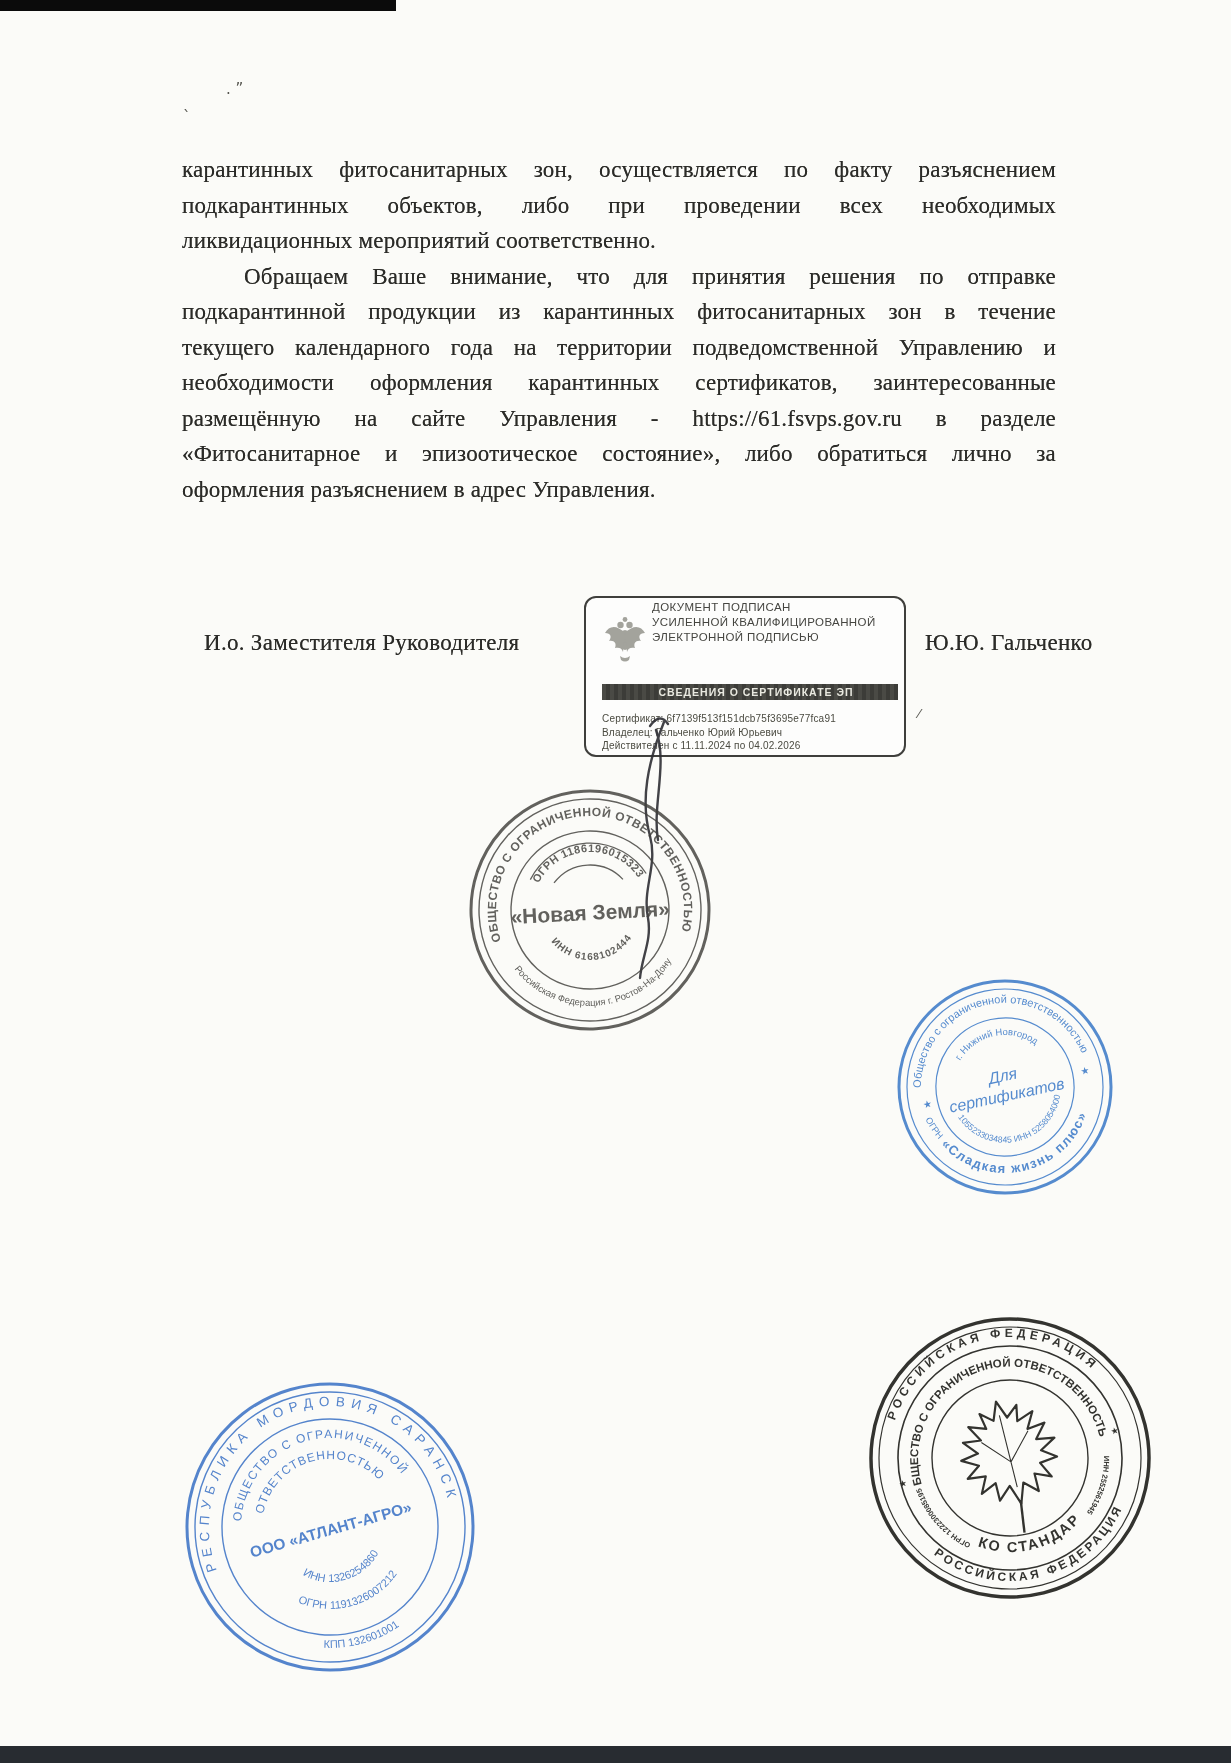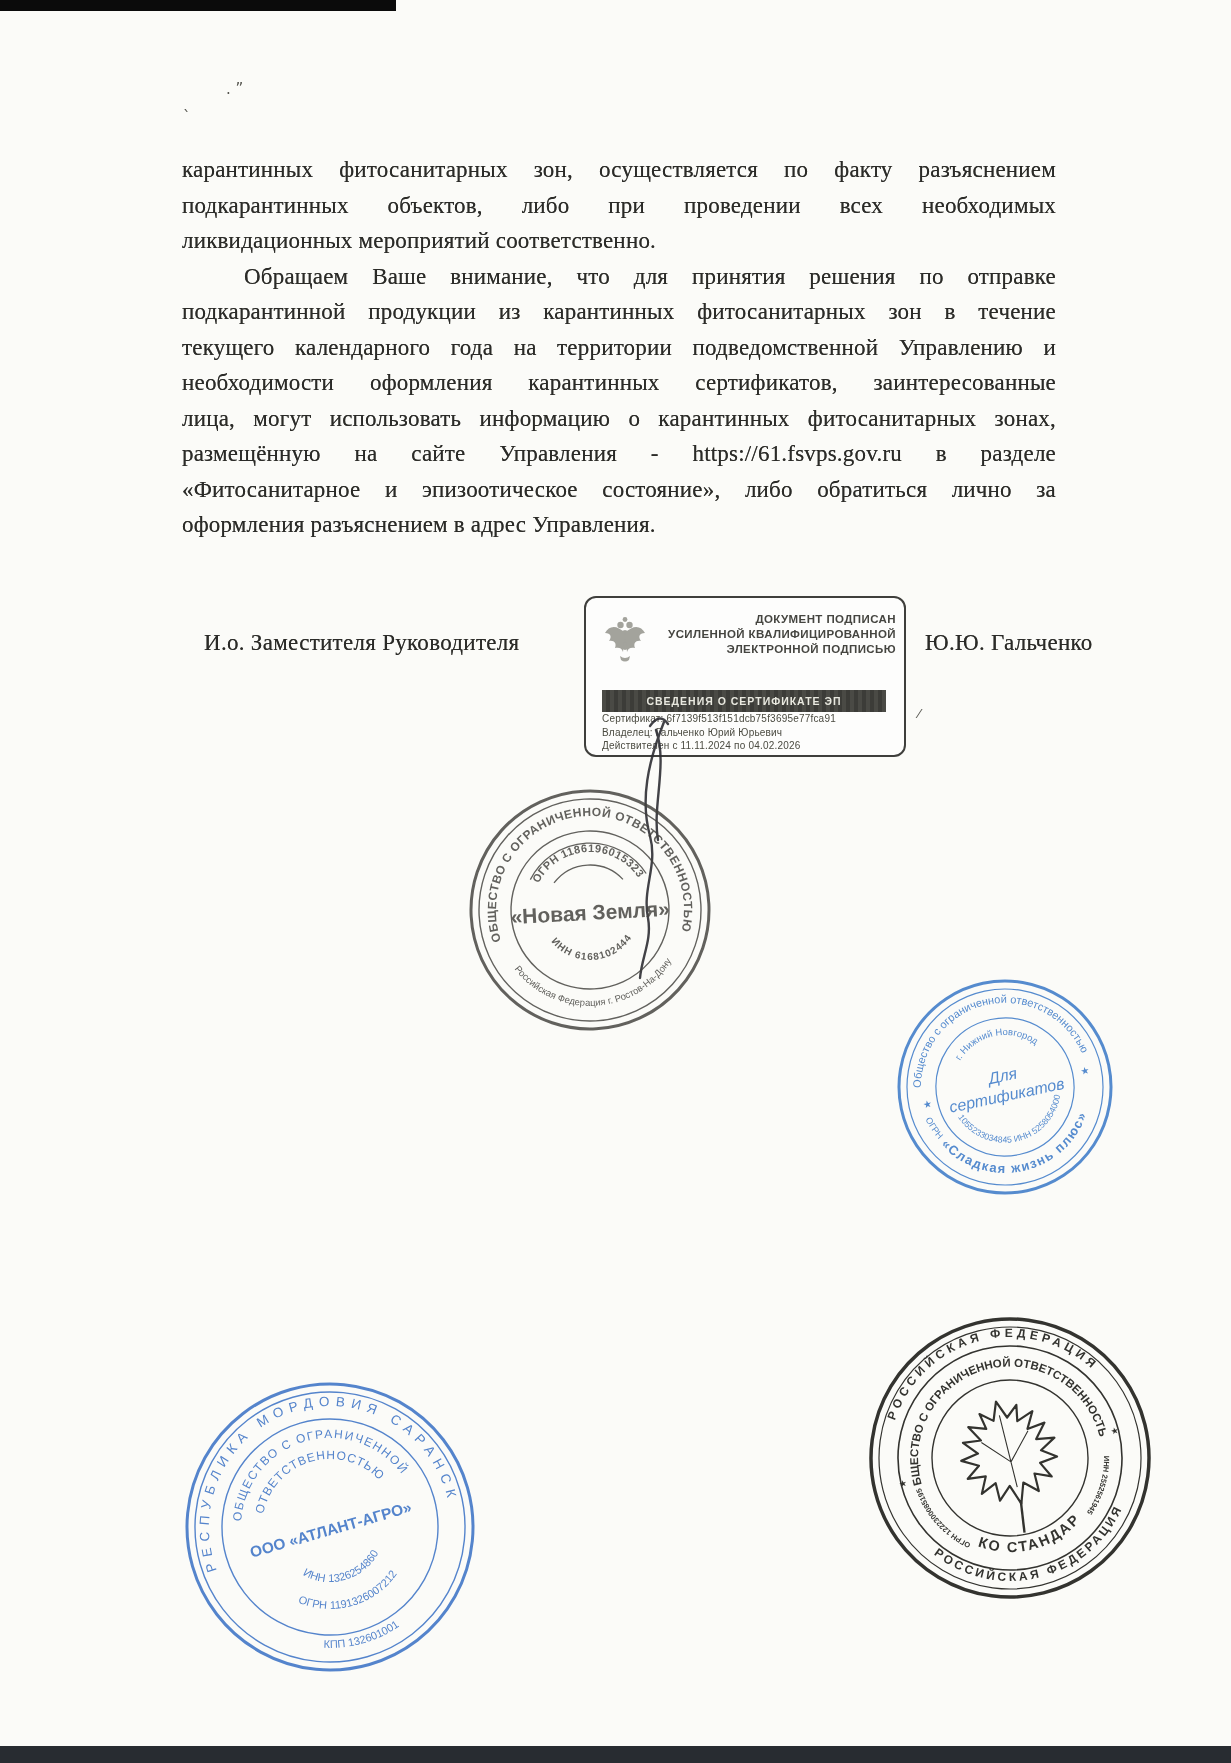--- a/index.html
+++ b/index.html
@@ -24,27 +24,27 @@
   
   .sig-title{position:absolute;left:204px;top:630px;font-size:23px;letter-spacing:.3px;
     text-shadow:0 0 .6px rgba(45,45,40,.75);text-align:center;}
   .sig-name{position:absolute;left:925px;top:630px;font-size:23px;letter-spacing:.3px;
     text-shadow:0 0 .6px rgba(45,45,40,.75);}
 
   
   .esign{position:absolute;left:584px;top:596px;width:322px;height:161px;
     border:2.5px solid #3f3f3c;border-radius:12px;background:rgba(255,255,255,.6);
     font-family:"Liberation Sans",sans-serif;color:#3d3d38;box-sizing:border-box;}
-  .esign-head{position:absolute;left:66px;top:14px;width:244px;text-align:right;
-    font-size:11.5px;font-weight:700;line-height:15px;letter-spacing:.4px;color:#454540;}
+  .esign-head{position:absolute;left:66px;top:2px;width:244px;text-align:left;
+    font-size:11.5px;font-weight:400;line-height:15px;letter-spacing:.4px;color:#454540;}
   .esign-emblem{position:absolute;left:16px;top:14px;width:46px;height:52px;}
-  .esign-bar{position:absolute;left:16px;top:92px;width:284px;height:22px;
+  .esign-bar{position:absolute;left:16px;top:86px;width:284px;height:16px;
     background:repeating-linear-gradient(90deg,#4a4a45 0 4px,#3c3c38 4px 8px);
     color:#e9e9e0;font-size:10.5px;font-weight:700;letter-spacing:1px;
-    display:flex;align-items:center;justify-content:center;}
+    display:flex;align-items:center;justify-content:center;padding-left:12px;}
   .esign-meta{position:absolute;left:16px;top:114px;width:292px;
     font-size:10px;line-height:13.5px;color:#4a4a40;letter-spacing:.2px;}
 
   .stamp{position:absolute;}
   svg text{font-family:"Liberation Sans",sans-serif;}
 </style>
 </head>
 <body>
 
 <div class="page">
@@ -56,21 +56,20 @@
   <div class="mark" style="left:918px;top:706px;font-size:13px;">⁄</div>
 
   <div class="doc-text">
     <div class="tl">карантинных фитосанитарных зон, осуществляется по факту разъяснением</div>
     <div class="tl">подкарантинных объектов, либо при проведении всех необходимых</div>
     <div class="tl tl-last">ликвидационных мероприятий соответственно.</div>
     <div class="tl tl-indent">Обращаем Ваше внимание, что для принятия решения по отправке</div>
     <div class="tl">подкарантинной продукции из карантинных фитосанитарных зон в течение</div>
     <div class="tl">текущего календарного года на территории подведомственной Управлению и</div>
     <div class="tl">необходимости оформления карантинных сертификатов, заинтересованные</div>
-    <div class="tl">лица, могут использовать информацию о карантинных фитосанитарных зонах,</div>
     <div class="tl">размещённую на сайте Управления - https://61.fsvps.gov.ru в разделе</div>
     <div class="tl">«Фитосанитарное и эпизоотическое состояние», либо обратиться лично за</div>
     <div class="tl tl-last">оформления разъяснением в адрес Управления.</div>
   </div>
 
   <div class="sig-title">И.о. Заместителя Руководителя</div>
   <div class="sig-name">Ю.Ю. Гальченко</div>
 
   <div class="esign">
     <svg class="esign-emblem" viewBox="0 0 46 52">

